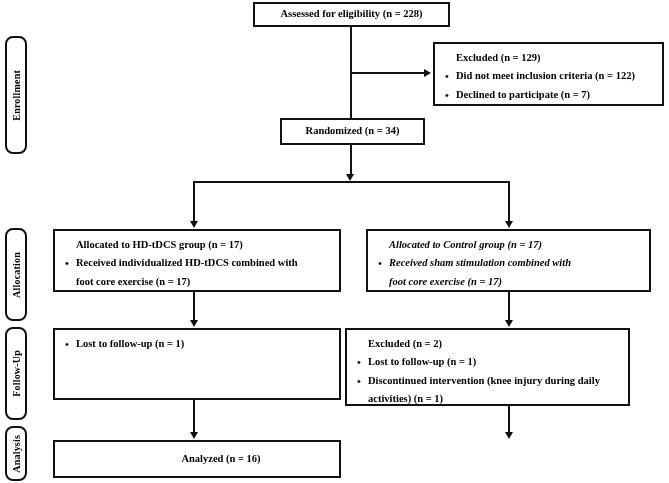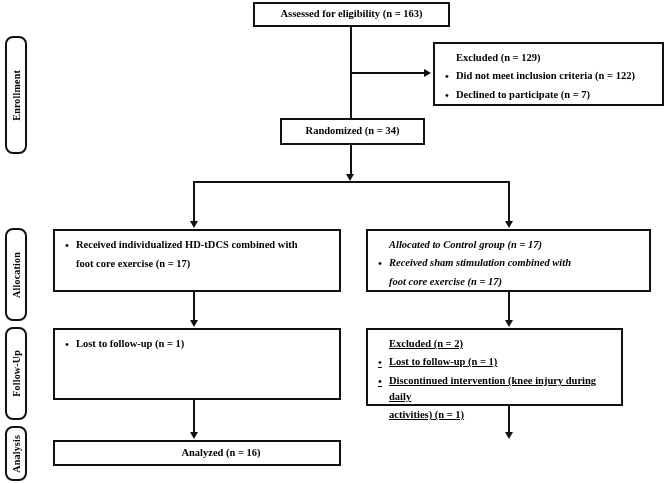--- a/index.html
+++ b/index.html
@@ -124,21 +124,21 @@
 
   <div class="stage" style="left:5px; top:327px; height:93px;">
     <span>Follow-Up</span>
   </div>
 
   <div class="stage" style="left:5px; top:426px; height:55px;">
     <span>Analysis</span>
   </div>
 
   <div class="box center" style="left:253px; top:2px; width:197px; height:25px;">
-    <span>Assessed for eligibility (n = 163)</span>
+    <span>Assessed for eligibility (n = 228)</span>
   </div>
 
   <div class="vline" style="left:350px; top:27px; height:91px;"></div>
 
   <div class="hline" style="left:350px; top:72px; width:75px;"></div>
   <div class="arrow-right" style="left:424px; top:68.5px;"></div>
 
   <div class="box listbox" style="left:433px; top:42px; width:231px; height:64px;">
     <div class="indent-head">Excluded (n = 129)</div>
     <div class="line-row">
@@ -160,20 +160,21 @@
 
   <div class="hline" style="left:193px; top:181px; width:317px;"></div>
 
   <div class="vline" style="left:193px; top:181px; height:42px;"></div>
   <div class="arrow-down" style="left:189.5px; top:221px;"></div>
 
   <div class="vline" style="left:508px; top:181px; height:42px;"></div>
   <div class="arrow-down" style="left:504.5px; top:221px;"></div>
 
   <div class="box listbox" style="left:53px; top:229px; width:288px; height:63px;">
+    <div class="indent-head">Allocated to HD-tDCS group (n = 17)</div>
     <div class="line-row">
       <span class="bullet">•</span>
       <span class="line-text">Received individualized HD-tDCS combined with</span>
     </div>
     <div class="line-row">
       <span class="bullet empty">&nbsp;</span>
       <span class="line-text">foot core exercise (n = 17)</span>
     </div>
   </div>
 
@@ -195,21 +196,21 @@
   <div class="vline" style="left:508px; top:292px; height:29px;"></div>
   <div class="arrow-down" style="left:504.5px; top:320px;"></div>
 
   <div class="box listbox" style="left:53px; top:328px; width:288px; height:72px;">
     <div class="line-row">
       <span class="bullet">•</span>
       <span class="line-text">Lost to follow-up (n = 1)</span>
     </div>
   </div>
 
-  <div class="box listbox" style="left:366px; top:328px; width:257px; height:78px;text-decoration:underline;">
+  <div class="box listbox" style="left:345px; top:328px; width:285px; height:78px;">
     <div class="indent-head">Excluded (n = 2)</div>
     <div class="line-row">
       <span class="bullet">•</span>
       <span class="line-text">Lost to follow-up (n = 1)</span>
     </div>
     <div class="line-row">
       <span class="bullet">•</span>
       <span class="line-text">Discontinued intervention (knee injury during daily</span>
     </div>
     <div class="line-row">
@@ -217,18 +218,18 @@
       <span class="line-text">activities) (n = 1)</span>
     </div>
   </div>
 
   <div class="vline" style="left:193px; top:400px; height:33px;"></div>
   <div class="arrow-down" style="left:189.5px; top:432px;"></div>
 
   <div class="vline" style="left:508px; top:406px; height:27px;"></div>
   <div class="arrow-down" style="left:504.5px; top:432px;"></div>
 
-  <div class="box center" style="left:53px; top:440px; width:288px; height:26px;padding-left:48px;">
+  <div class="box center" style="left:53px; top:440px; width:288px; height:38px;padding-left:48px;">
     <span>Analyzed (n = 16)</span>
   </div>
 
 
 </div>
 
 </body></html>

